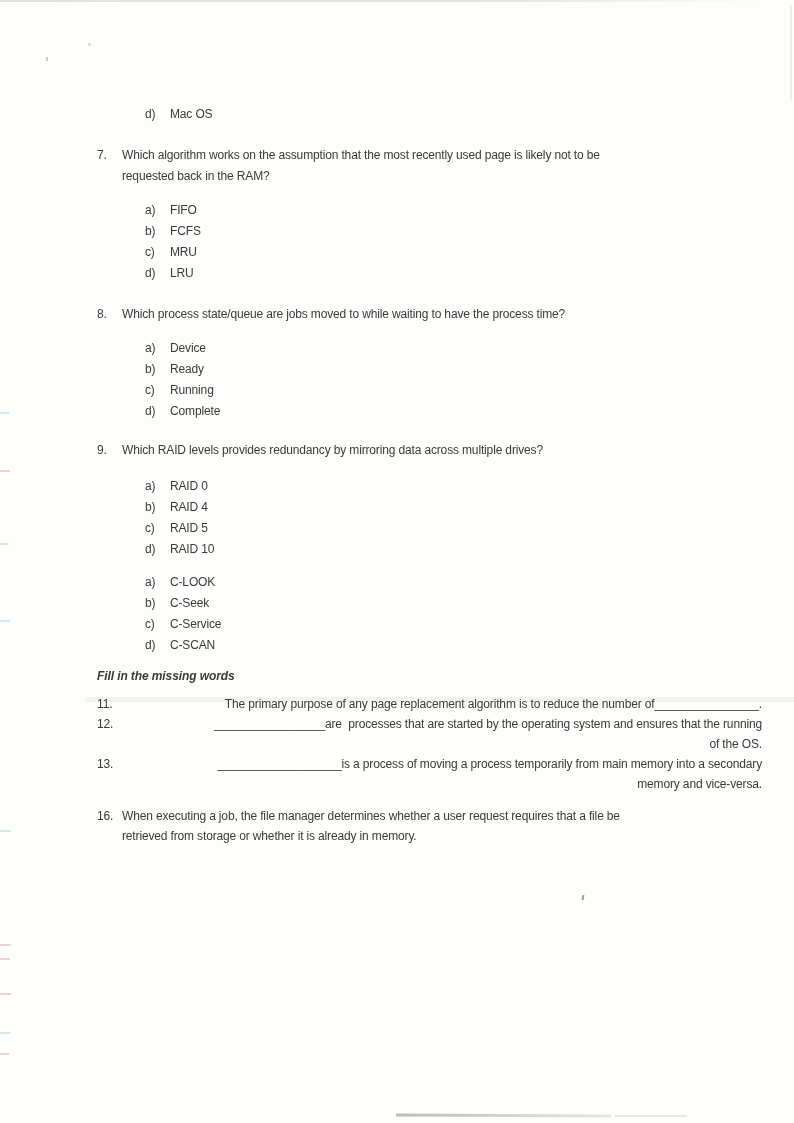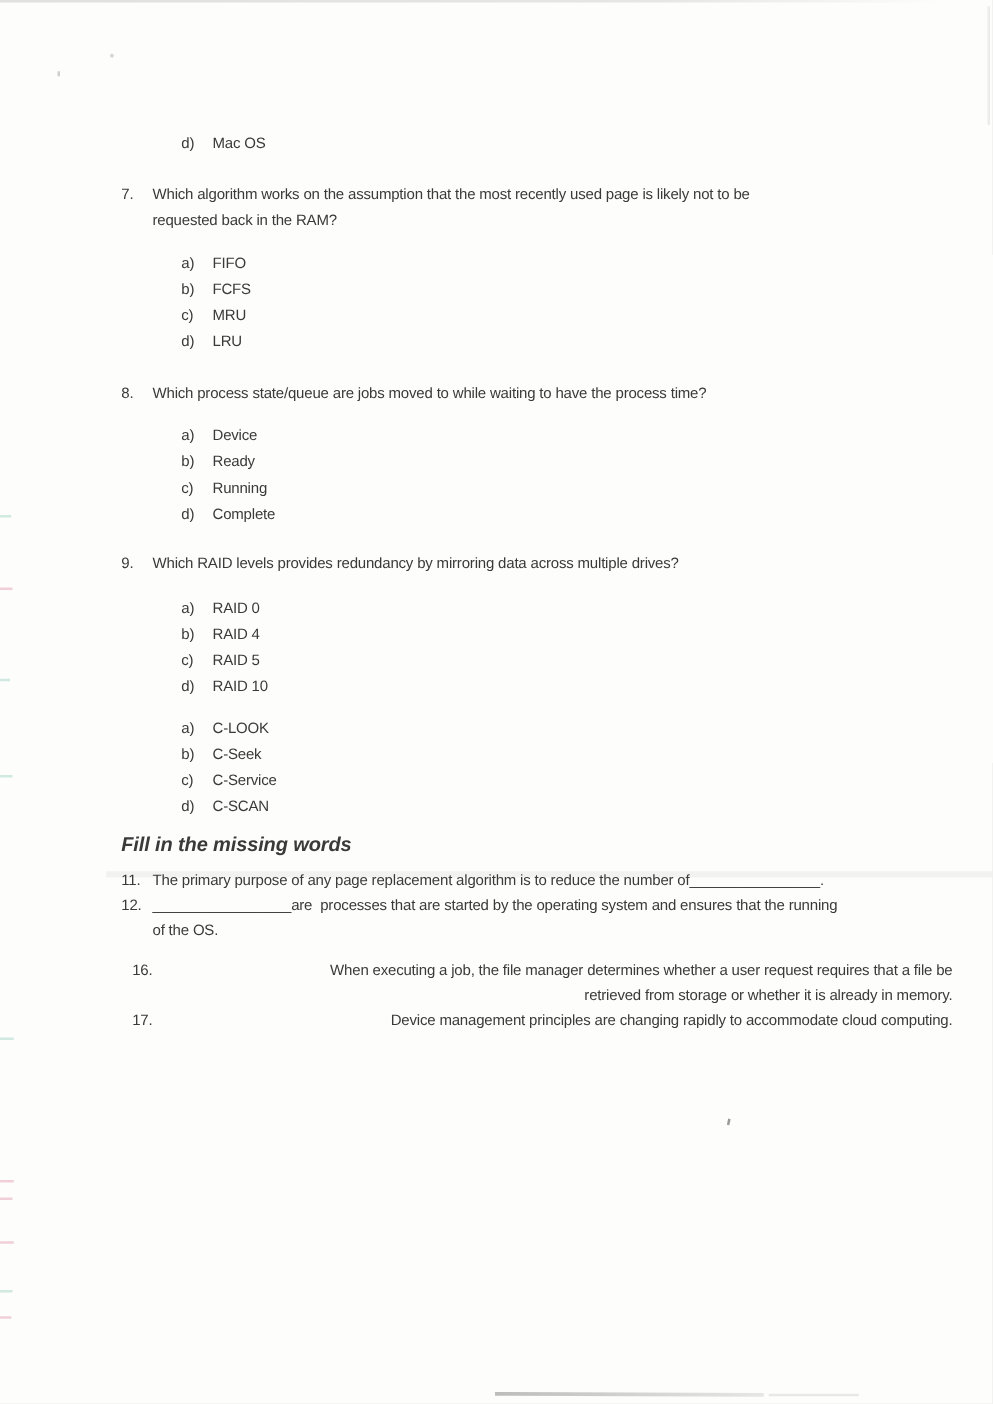--- a/index.html
+++ b/index.html
@@ -18,25 +18,25 @@
     font-size:12px; letter-spacing:-0.15px; line-height:21px;
   }
   .q { display:flex; }
   .qnum { flex:none; width:25px; }
   .qtext { white-space:pre-line; width:640px; }
   .opts { margin-left:48px; }
   .optrow { display:flex; line-height:21px; }
   .optletter { flex:none; width:25px; }
   .stray { margin-left:48px; display:flex; }
   .heading {
-    font-weight:700; font-style:italic; font-size:16px; letter-spacing:-0.1px;
+    font-weight:700; font-style:italic; font-size:12px; letter-spacing:-0.1px;
   }
   .fill-item { line-height:20px; }
-  .fill-item .qtext { width:640px; }
-  .tf-item { line-height:20px;text-align:right; }
+  .fill-item .qtext { width:640px;text-align:right; }
+  .tf-item { line-height:20px; }
   .indent { margin-left:25px; }
 
   
   .art { position:absolute; pointer-events:none; }
   .top-edge { left:0; top:2; width:757px; height:2px;
     background:linear-gradient(90deg,#e0e0de 0%,#e6e6e4 70%,rgba(230,230,228,0)); }
   .right-edge { left:790px; top:5px; width:2px; height:95px; background:#ececea; }
   .speck1 { left:88px; top:43px; width:3px; height:3px; background:#d4d4d4; border-radius:50%; }
   .speck2 { left:46px; top:57px; width:2px; height:4px; background:#cfcfcf; }
   .streak-mid { left:85px; top:697px; width:709px; height:5px; background:rgba(186,186,183,0.16); }
@@ -172,26 +172,27 @@
 
     <div class="q fill-item" style="margin-top:7px">
       <span class="qnum">11.</span>
       <div class="qtext">The primary purpose of any page replacement algorithm is to reduce the number of________________.</div>
     </div>
     <div class="q fill-item">
       <span class="qnum">12.</span>
       <div class="qtext">_________________are&nbsp;&nbsp;processes that are started by the operating system and ensures that the running
 of the OS.</div>
     </div>
+    <div class="q fill-item">
+      <span class="qnum">13.</span>
+      <div class="qtext">___________________is a process of moving a process temporarily from main memory into a secondary
+memory and vice-versa.</div>
+    </div>
 
 
     <div class="q tf-item" style="margin-top:12px">
       <span class="qnum">16.</span>
       <div class="qtext">When executing a job, the file manager determines whether a user request requires that a file be
 retrieved from storage or whether it is already in memory.</div>
     </div>
-    <div class="q tf-item">
-      <span class="qnum">17.</span>
-      <div class="qtext">Device management principles are changing rapidly to accommodate cloud computing.</div>
-    </div>
 
   </div>
 </div>
 
 </body></html>

